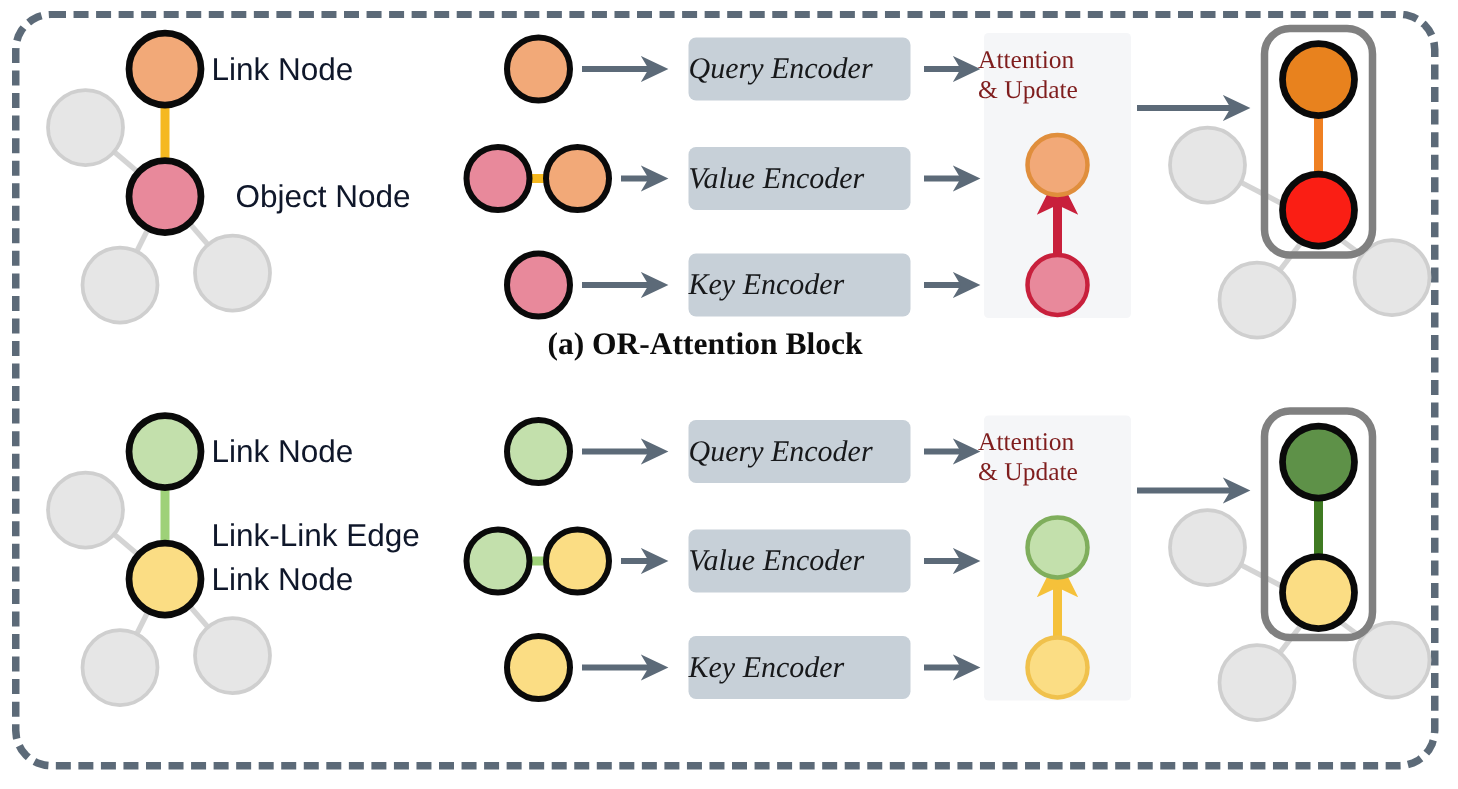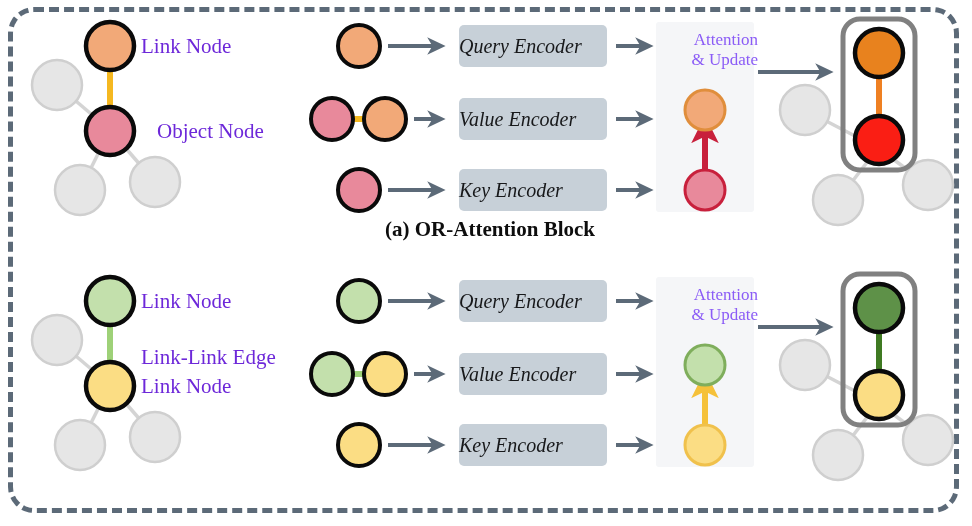--- a/index.html
+++ b/index.html
@@ -31,42 +31,42 @@
   }
   svg.layer {
     position: absolute;
     left: 0;
     top: 0;
     width: 972px;
     height: 526px;
   }
   .legend-text {
     position: absolute;
-    font-family: Liberation Serif, serif;
+    font-family: Liberation Sans, sans-serif;
     font-size: 21px;
-    color: #6d28d9;
+    color: #0f172a;
     white-space: nowrap;
     line-height: 1;
   }
   .enc-label {
     position: absolute;
     font-family: "Liberation Serif", "DejaVu Serif", serif;
     font-size: 20px;
     color: #17181a;
     white-space: nowrap;
     text-align: left;
     line-height: 1;
     font-style: italic;
   }
   .att-label {
     position: absolute;
     font-family: "Liberation Serif", "DejaVu Serif", serif;
     font-size: 17px;
-    color: #8b5cf6;
-    text-align: right;
+    color: #7f1d1d;
+    text-align: left;
     line-height: 1.15;
     white-space: pre-line;
   }
   .caption {
     position: absolute;
     font-family: "Liberation Serif", "DejaVu Serif", serif;
     font-size: 21px;
     font-weight: bold;
     color: #0d0d0d;
     white-space: nowrap;
@@ -204,21 +204,21 @@
   <div class="legend-text" style="left:141px; top:36px;">Link Node</div>
   <div class="legend-text" style="left:157px; top:121px;text-align:center;">Object Node</div>
 
   <div class="enc-label" style="left:459px; top:36px; width:148px;">Query Encoder</div>
   <div class="enc-label" style="left:459px; top:109px; width:148px;">Value Encoder</div>
   <div class="enc-label" style="left:459px; top:180px; width:148px;">Key Encoder</div>
 
   <div class="att-label" style="left:652px; top:30px; width:106px;">Attention
 &amp; Update</div>
 
-  <div class="caption" style="left:350px; top:219px; width:280px;font-family:Liberation Serif, serif;">(a) OR-Attention Block</div>
+  <div class="caption" style="left:330px; top:219px; width:280px;font-family:Liberation Serif, serif;">(a) OR-Attention Block</div>
 
   <div class="legend-text" style="left:141px; top:291px;">Link Node</div>
   <div class="legend-text" style="left:141px; top:347px;">Link-Link Edge</div>
   <div class="legend-text" style="left:141px; top:376px;">Link Node</div>
 
   <div class="enc-label" style="left:459px; top:291px; width:148px;">Query Encoder</div>
   <div class="enc-label" style="left:459px; top:364px; width:148px;">Value Encoder</div>
   <div class="enc-label" style="left:459px; top:435px; width:148px;">Key Encoder</div>
 
   <div class="att-label" style="left:652px; top:285px; width:106px;">Attention

